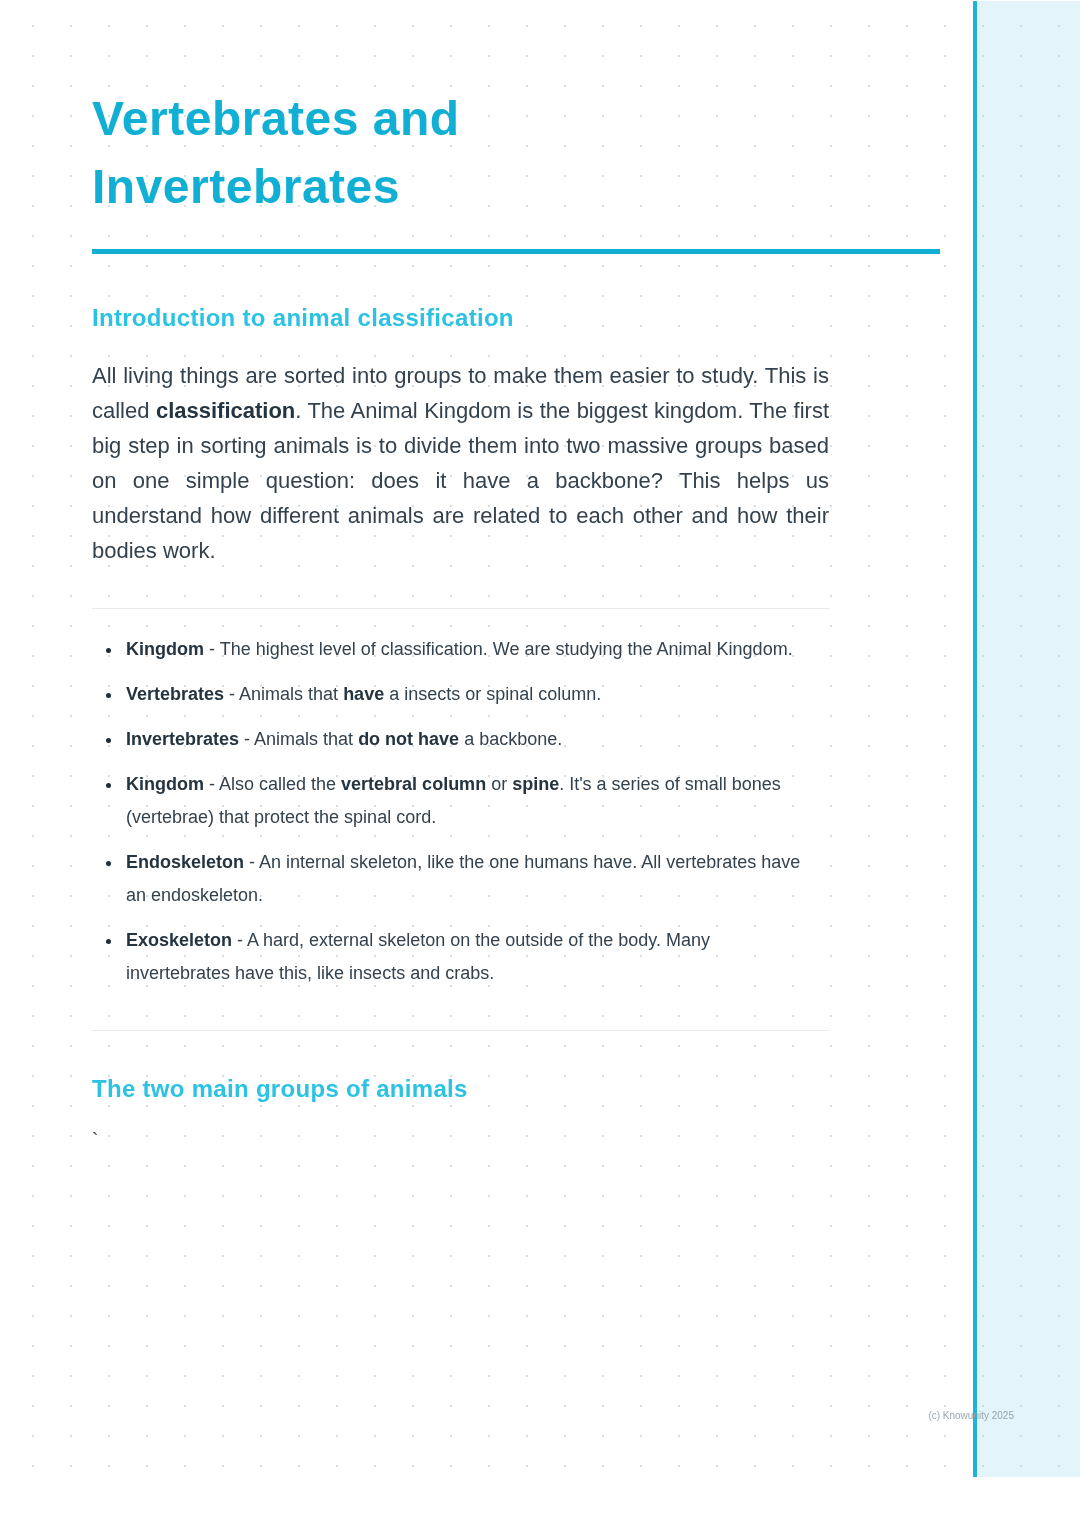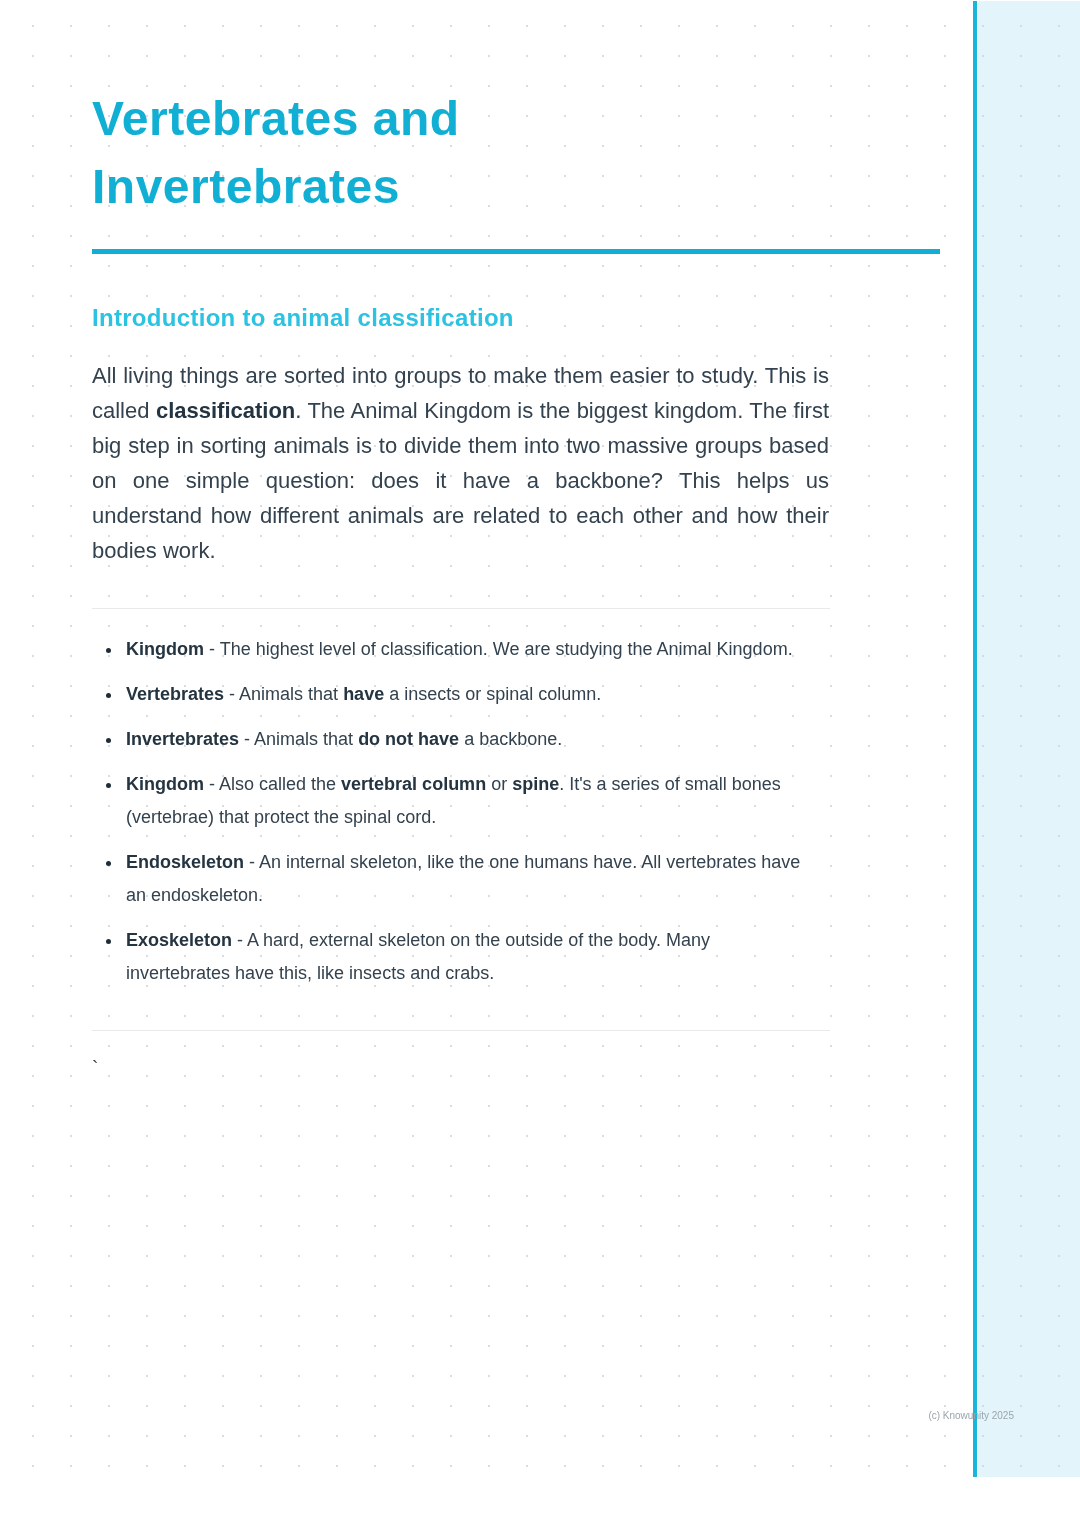--- a/index.html
+++ b/index.html
@@ -133,20 +133,21 @@
       <li><span class="b">Kingdom</span><span> - The highest level of classification. We are studying the Animal Kingdom.</span></li>
       <li><span class="b">Vertebrates</span><span> - Animals that </span><span class="b">have</span><span> a insects or spinal column.</span></li>
       <li><span class="b">Invertebrates</span><span> - Animals that </span><span class="b">do not have</span><span> a backbone.</span></li>
       <li><span class="b">Kingdom</span><span> - Also called the </span><span class="b">vertebral column</span><span> or </span><span class="b">spine</span><span>. It's a series of small bones (vertebrae) that protect the spinal cord.</span></li>
       <li><span class="b">Endoskeleton</span><span> - An internal skeleton, like the one humans have. All vertebrates have an endoskeleton.</span></li>
       <li><span class="b">Exoskeleton</span><span> - A hard, external skeleton on the outside of the body. Many invertebrates have this, like insects and crabs.</span></li>
     </ul>
 
     <hr class="gray-divider">
 
+    <h2 class="section-heading h-groups">The two main groups of animals</h2>
 
 
     <div class="stray">`</div>
 
   </div>
 
   <div class="footer">(c) Knowunity 2025</div>
 
 </div>
 

